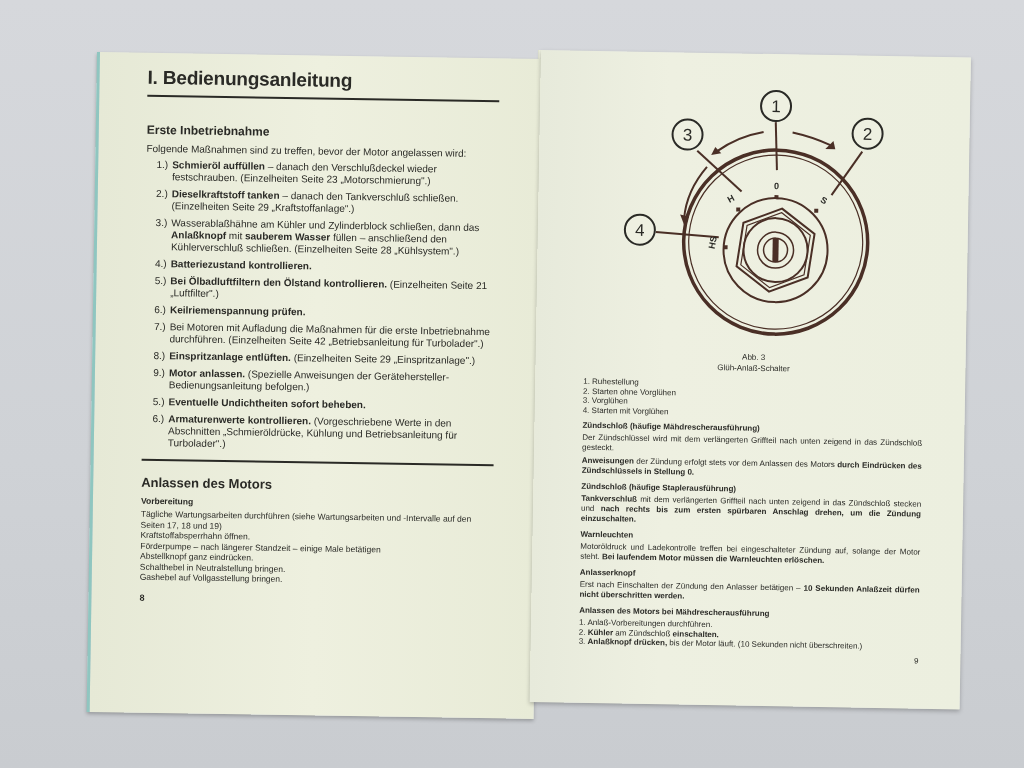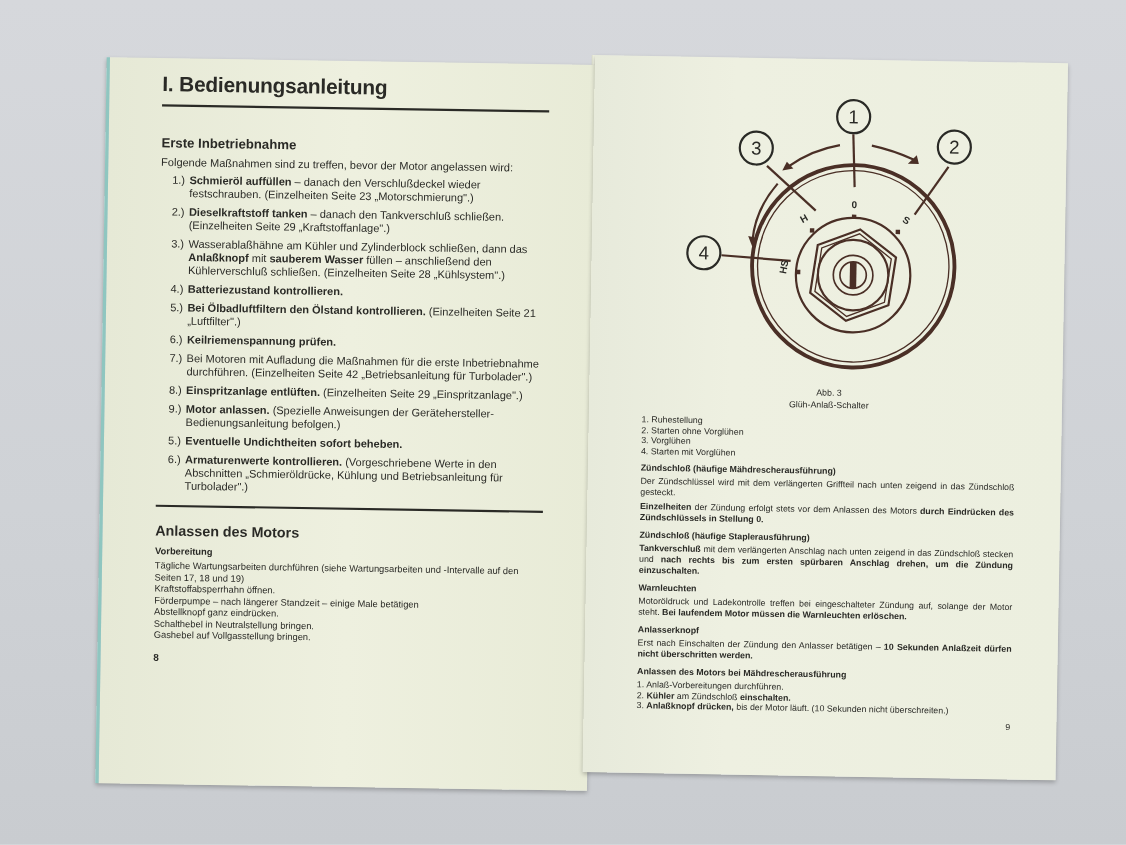--- a/index.html
+++ b/index.html
@@ -201,24 +201,24 @@
 
       <ul class="legend">
         <li>1. Ruhestellung</li>
         <li>2. Starten ohne Vorglühen</li>
         <li>3. Vorglühen</li>
         <li>4. Starten mit Vorglühen</li>
       </ul>
 
       <div class="rs-h">Zündschloß (häufige Mähdrescherausführung)</div>
       <div class="rs-p">Der Zündschlüssel wird mit dem verlängerten Griffteil nach unten zeigend in das Zündschloß gesteckt.</div>
-      <div class="rs-p"><span class="b">Einzelheiten</span><span> der Zündung erfolgt stets vor dem Anlassen des Motors </span><span class="b">durch Eindrücken des Zündschlüssels in Stellung 0.</span></div>
+      <div class="rs-p"><span class="b">Anweisungen</span><span> der Zündung erfolgt stets vor dem Anlassen des Motors </span><span class="b">durch Eindrücken des Zündschlüssels in Stellung 0.</span></div>
 
       <div class="rs-h">Zündschloß (häufige Staplerausführung)</div>
-      <div class="rs-p"><span class="b">Tankverschluß</span><span> mit dem verlängerten Anschlag nach unten zeigend in das Zündschloß stecken und </span><span class="b">nach rechts bis zum ersten spürbaren Anschlag drehen, um die Zündung einzuschalten.</span></div>
+      <div class="rs-p"><span class="b">Tankverschluß</span><span> mit dem verlängerten Griffteil nach unten zeigend in das Zündschloß stecken und </span><span class="b">nach rechts bis zum ersten spürbaren Anschlag drehen, um die Zündung einzuschalten.</span></div>
 
       <div class="rs-h">Warnleuchten</div>
       <div class="rs-p"><span>Motoröldruck und Ladekontrolle treffen bei eingeschalteter Zündung auf, solange der Motor steht. </span><span class="b">Bei laufendem Motor müssen die Warnleuchten erlöschen.</span></div>
 
       <div class="rs-h">Anlasserknopf</div>
       <div class="rs-p"><span>Erst nach Einschalten der Zündung den Anlasser betätigen – </span><span class="b">10 Sekunden Anlaßzeit dürfen nicht überschritten werden.</span></div>
 
       <div class="rs-h">Anlassen des Motors bei Mähdrescherausführung</div>
       <ul class="rs-list">
         <li><span>1.</span> <span>Anlaß-Vorbereitungen durchführen.</span></li>

